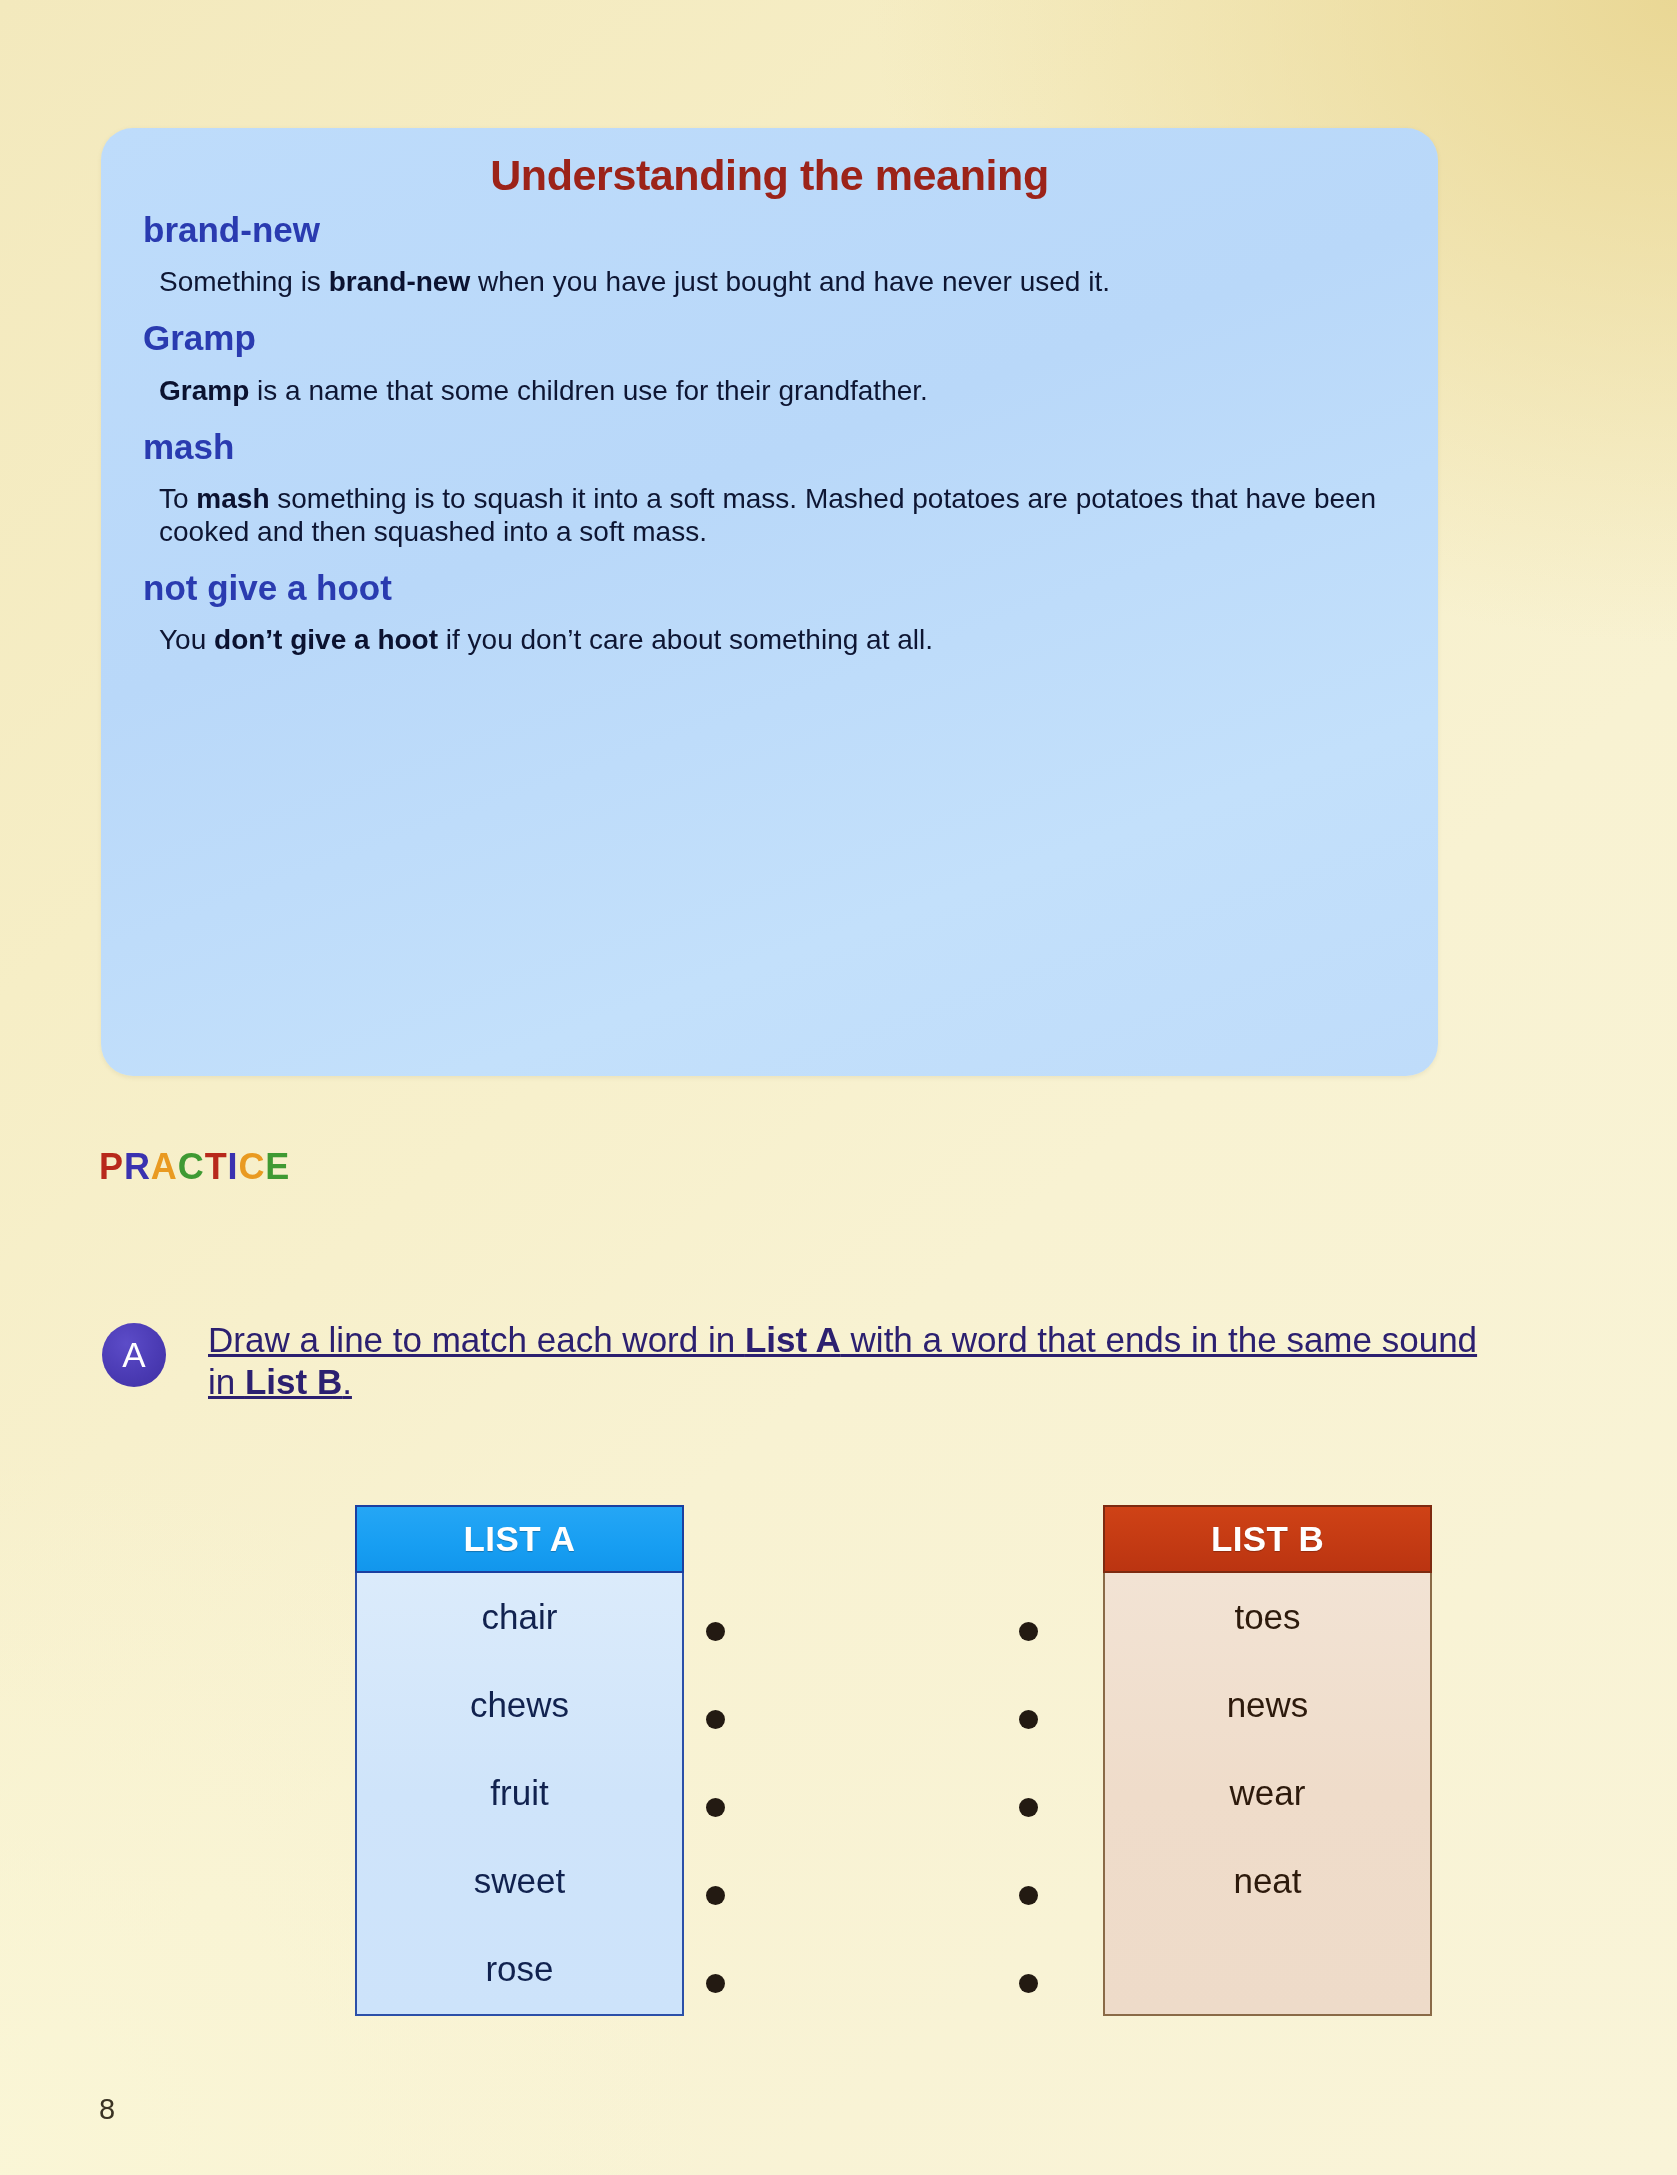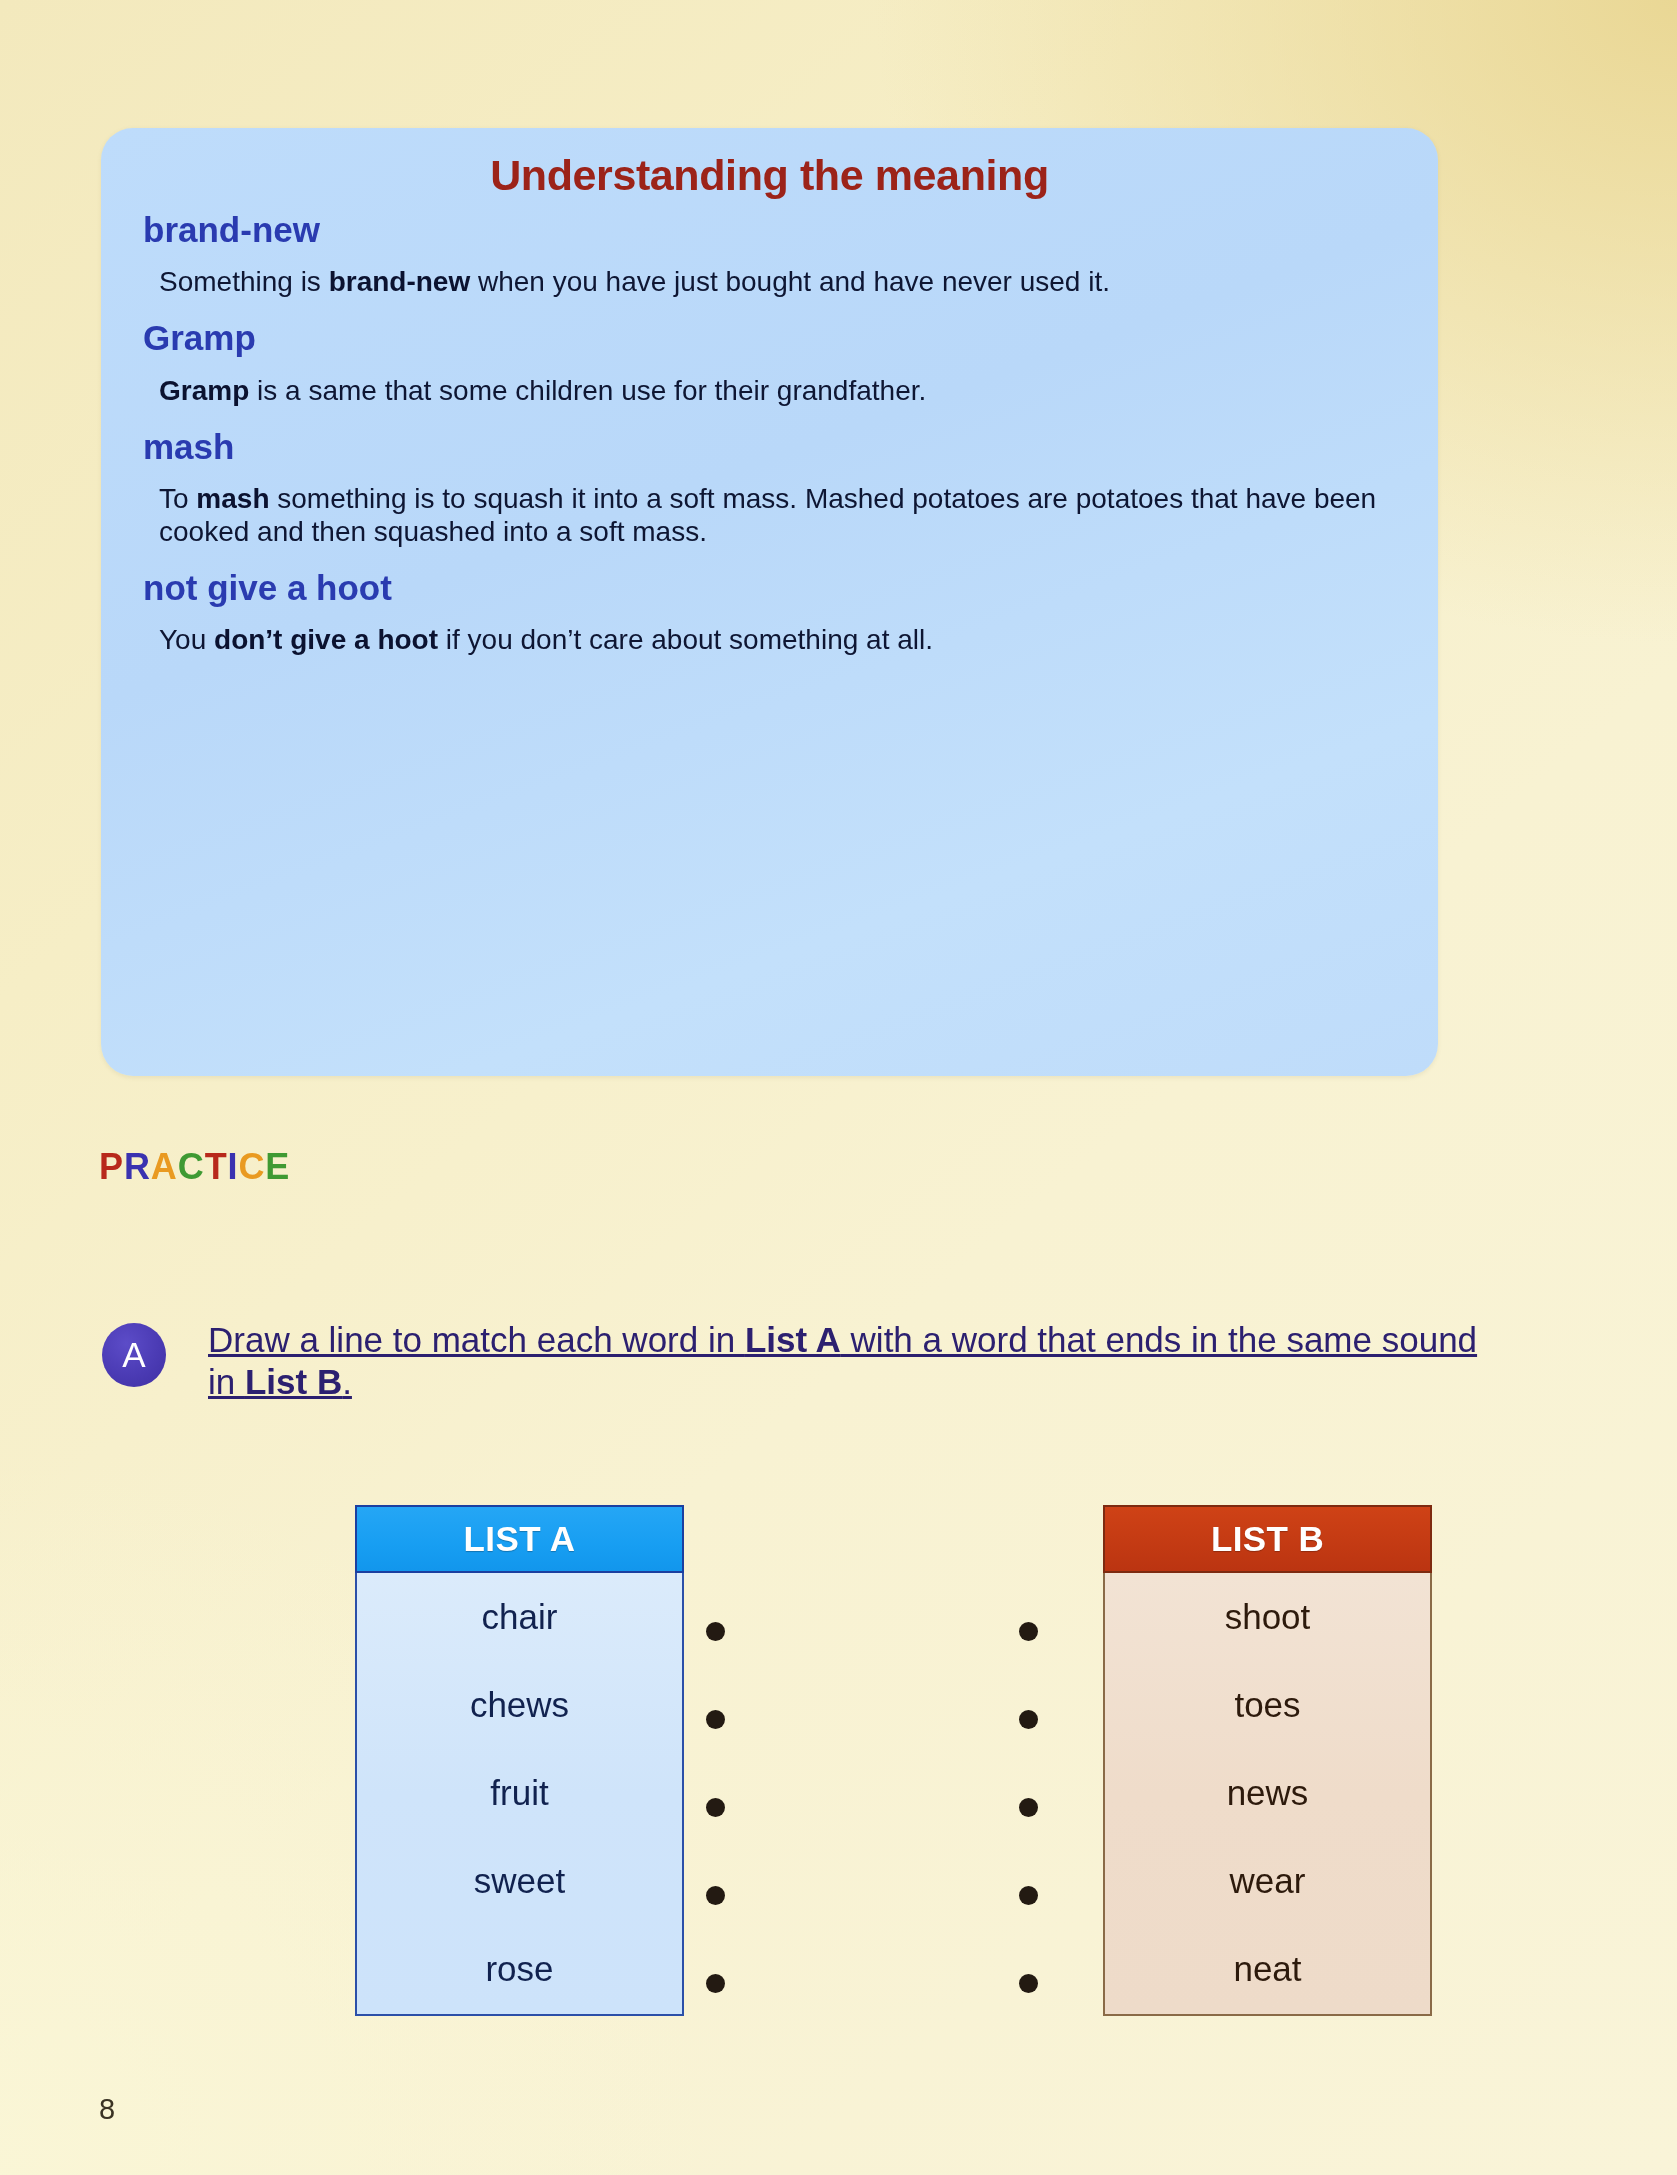--- a/index.html
+++ b/index.html
@@ -140,21 +140,21 @@
 
     <div class="defs">
 
       <div class="def-block">
         <p class="def-head">brand-new</p>
         <p class="def-body"><span>Something is </span><b>brand-new</b><span> when you have just bought and have never used it.</span></p>
       </div>
 
       <div class="def-block">
         <p class="def-head">Gramp</p>
-        <p class="def-body"><span></span><b>Gramp</b><span> is a same that some children use for their grandfather.</span></p>
+        <p class="def-body"><span></span><b>Gramp</b><span> is a name that some children use for their grandfather.</span></p>
       </div>
 
       <div class="def-block">
         <p class="def-head">mash</p>
         <p class="def-body"><span>To </span><b>mash</b><span> something is to squash it into a soft mass. Mashed potatoes are potatoes that have been cooked and then squashed into a soft mass.</span></p>
       </div>
 
       <div class="def-block">
         <p class="def-head">not give a hoot</p>
         <p class="def-body"><span>You </span><b>don’t give a hoot</b><span> if you don’t care about something at all.</span></p>
@@ -179,21 +179,20 @@
       <div class="list-item">chews</div>
       <div class="list-item">fruit</div>
       <div class="list-item">sweet</div>
       <div class="list-item">rose</div>
     </div>
   </div>
 
   <div class="list-box" id="list-b">
     <div class="list-header">LIST B</div>
     <div class="list-body">
-      <div class="list-item">shoot</div>
       <div class="list-item">toes</div>
       <div class="list-item">news</div>
       <div class="list-item">wear</div>
       <div class="list-item">neat</div>
     </div>
   </div>
 
   <div class="dot-col" id="dots-left">
     <div class="match-dot"></div>
     <div class="match-dot"></div>

